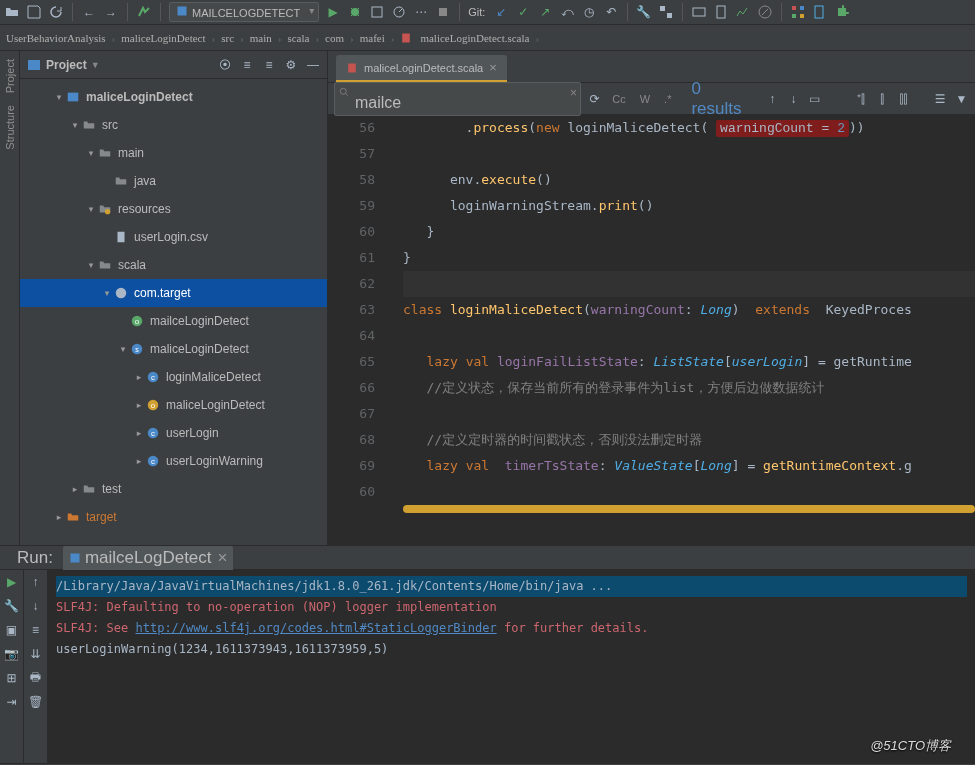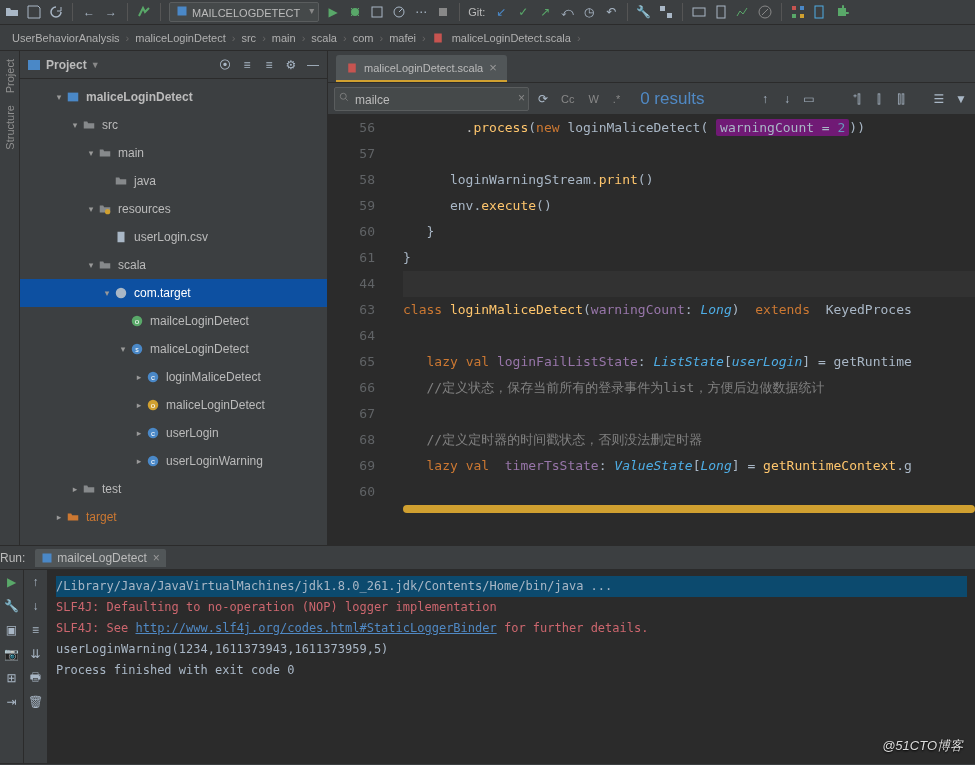--- a/index.html
+++ b/index.html
@@ -8,21 +8,21 @@
 
 
 .toolbar { height:25px; background:#3c3f41; border-bottom:1px solid #2b2b2b; padding:0 4px; gap:6px; }
 .tbtn { width:16px; height:16px; color:#a9b7c6; cursor:pointer; display:flex; align-items:center; justify-content:center; }
 .sep { width:1px; height:18px; background:#555; margin:0 2px; }
 .dropdown { background:#45494a; border:1px solid #5a5d5e; border-radius:2px; padding:2px 18px 2px 6px; font-size:11px; color:#bbb; position:relative; }
 .dropdown::after { content:"▾"; position:absolute; right:4px; top:2px; font-size:10px; color:#888; }
 .dd-icon { width:12px; height:12px; margin-right:4px; display:inline-block; }
 
 
-.breadcrumb { height:26px; background:#3c3f41; border-bottom:1px solid #2b2b2b; padding:0 12px; gap:4px; font-size:11px; color:#b0b0b0; }
+.breadcrumb { height:26px; background:#3c3f41; border-bottom:1px solid #2b2b2b; padding:0 6px; gap:4px; font-size:11px; color:#b0b0b0;font-family:Liberation Serif, serif; }
 .crumb { cursor:pointer; }
 .crumb-sep { color:#666; margin:0 2px; }
 
 
 .main { display:flex; height:494px; }
 .left-gut { width:20px; background:#3c3f41; border-right:1px solid #2b2b2b; display:flex; flex-direction:column; align-items:center; padding-top:4px; gap:4px; }
 .left-gut .vt { writing-mode:vertical-rl; transform:rotate(180deg); font-size:11px; padding:4px 0; color:#909090; cursor:pointer; }
 
 
 .project-panel { width:308px; background:#3c3f41; border-right:1px solid #2b2b2b; display:flex; flex-direction:column; }
@@ -37,59 +37,59 @@
 .tree-label { color:#bbbbbb; }
 .tree-item.orange .tree-label { color:#cc7832; }
 .tree-item.sel .tree-label { color:white; }
 
 
 .editor { flex:1; display:flex; flex-direction:column; background:#2b2b2b; }
 .tabs { height:32px; background:#3c3f41; border-bottom:1px solid #2b2b2b; display:flex; align-items:flex-end; padding-left:8px; }
 .tab { background:#515658; padding:5px 10px; border-radius:3px 3px 0 0; display:flex; align-items:center; gap:6px; font-size:11px; border-bottom:2px solid #d0a030; }
 .tab .cx { color:#999; cursor:pointer; font-size:13px; }
 .findbar { height:32px; background:#3c3f41; border-bottom:1px solid #2b2b2b; display:flex; align-items:center; padding:0 6px; gap:6px; }
-.find-in { flex:0 0 155px; background:#45494a; border:1px solid #5a5d5e; border-radius:2px; padding:5px 18px 3px 20px; font-size:12px; color:#bbb; }
+.find-in { flex:0 0 155px; background:#45494a; border:1px solid #5a5d5e; border-radius:2px; padding:11px 18px 3px 20px; font-size:16px; color:#bbb; }
 .find-wrap { position:relative; }
 .find-wrap .mag { position:absolute; left:4px; top:4px; width:12px; height:12px; color:#888; }
 .find-wrap .cx2 { position:absolute; right:4px; top:4px; color:#888; cursor:pointer; font-size:12px; }
 .tog { padding:2px 4px; font-size:11px; color:#888; cursor:pointer; }
 .res-lbl { color:#5089c4; margin-left:10px; font-size:17px; }
 .spacer { flex:1; }
 .code-area { flex:1; display:flex; overflow:hidden; background:#2b2b2b; font-family: Menlo, Consolas, monospace; font-size:13px; }
 .gutter { width:55px; text-align:right; padding:0 8px; color:#606366; }
 .gline { height:26px; line-height:26px; }
 .codecol { flex:1; overflow:hidden; }
 .cline { height:26px; line-height:26px; white-space:pre; }
 .fold { width:20px; color:#606366; }
 .kw { color:#cc7832; }
 .fn { color:#ffc66d; }
 .num { color:#6897bb; }
 .ident { color:#9876aa; }
 .typ { color:#a9b7c6; font-style:italic; color:#4eade5; }
 .cmt { color:#808080; }
 .plain { color:#a9b7c6; }
-.param { background:#701a75; padding:1px 4px; border-radius:2px; }
+.param { background:#7f1d1d; padding:1px 4px; border-radius:2px;font-family:Liberation Mono, monospace; }
 .caret-line { background:#323232; }
 .scrollx { height:8px; background:#d0a030; margin:0 0 0 0px; border-radius:4px; }
 
 
 .run-panel { height:218px; border-top:1px solid #2b2b2b; background:#2b2b2b; display:flex; }
-.run-hdr { height:24px; background:#3c3f41; border-bottom:1px solid #2b2b2b; padding:0 0; font-size:12px; width:100%; }
+.run-hdr { height:24px; background:#3c3f41; border-bottom:1px solid #2b2b2b; padding:0 17px; font-size:17px; width:100%; }
 .run-wrap { display:flex; flex-direction:column; width:100%; }
 .run-body { flex:1; display:flex; }
 .run-gut { width:24px; background:#3c3f41; border-right:1px solid #2b2b2b; display:flex; flex-direction:column; align-items:center; padding-top:4px; gap:8px; }
 .run-gut2 { width:24px; background:#3c3f41; border-right:1px solid #2b2b2b; display:flex; flex-direction:column; align-items:center; padding-top:4px; gap:8px; }
 .console { flex:1; padding:6px 8px; font-family:Menlo,Consolas,monospace; font-size:12px; line-height:21px; }
 .cred { color:#cc666e; }
 .cgrey { color:#a9b7c6; }
 .cgreybg { background:#0c4a6e; }
 .clink { color:#5089c4; text-decoration:underline; }
 
 .bottom-bar { height:28px; background:#3c3f41; border-top:1px solid #2b2b2b; display:flex; align-items:center; padding:0 8px; }
-.watermark { position:absolute; right:12px; bottom:10px; color:#ddd; font-size:13px; font-style:italic; text-shadow:0 1px 2px #000; }
+.watermark { position:absolute; right:24px; bottom:10px; color:#ddd; font-size:13px; font-style:italic; text-shadow:0 1px 2px #000; }
 
 .ic { width:16px; height:16px; }
 svg { display:block; }
 </style>
 </head>
 <body>
 
 <div class="toolbar row">
   <span class="tbtn">
       <svg class="ic" viewBox="0 0 16 16">
@@ -412,21 +412,21 @@
     </div>
 
     <div class="code-area">
       <div class="gutter" id="gutter">
           <div class="gline">56</div>
           <div class="gline">57</div>
           <div class="gline">58</div>
           <div class="gline">59</div>
           <div class="gline">60</div>
           <div class="gline">61</div>
-          <div class="gline">44</div>
+          <div class="gline">62</div>
           <div class="gline">63</div>
           <div class="gline">64</div>
           <div class="gline">65</div>
           <div class="gline">66</div>
           <div class="gline">67</div>
           <div class="gline">68</div>
           <div class="gline">69</div>
           <div class="gline">60</div>
         </div>
       <div class="fold" id="fold">
@@ -442,22 +442,22 @@
           <div class="gline"></div>
           <div class="gline"></div>
           <div class="gline"></div>
           <div class="gline"></div>
           <div class="gline"></div>
           <div class="gline"></div>
         </div>
       <div class="codecol" id="codecol">
           <div class="cline">        .<span class="fn">process</span><span class="plain">(</span><span class="kw">new</span> <span class="plain">loginMaliceDetect(</span> <span class="param plain">warningCount = <span class="num">2</span></span><span class="plain">))</span></div>
           <div class="cline">&nbsp;</div>
+          <div class="cline">      <span class="plain">env</span><span class="plain">.</span><span class="fn">execute</span><span class="plain">()</span></div>
           <div class="cline">      <span class="plain">loginWarningStream</span><span class="plain">.</span><span class="fn">print</span><span class="plain">()</span></div>
-          <div class="cline">      <span class="plain">env</span><span class="plain">.</span><span class="fn">execute</span><span class="plain">()</span></div>
           <div class="cline">   <span class="plain">}</span></div>
           <div class="cline"><span class="plain">}</span></div>
           <div class="cline caret-line">&nbsp;</div>
           <div class="cline"><span class="kw">class</span> <span class="fn">loginMaliceDetect</span><span class="plain">(</span><span class="ident">warningCount</span><span class="plain">:</span> <span class="typ">Long</span><span class="plain">)</span>  <span class="kw">extends</span>  <span class="plain">KeyedProces</span></div>
           <div class="cline">&nbsp;</div>
           <div class="cline">   <span class="kw">lazy</span> <span class="kw">val</span> <span class="ident">loginFailListState</span><span class="plain">:</span> <span class="typ">ListState</span><span class="plain">[</span><span class="typ">userLogin</span><span class="plain">]</span> <span class="plain">=</span> <span class="plain">getRuntime</span></div>
           <div class="cline">   <span class="cmt">//定义状态，保存当前所有的登录事件为list，方便后边做数据统计</span></div>
           <div class="cline">&nbsp;</div>
           <div class="cline">   <span class="cmt">//定义定时器的时间戳状态，否则没法删定时器</span></div>
           <div class="cline">   <span class="kw">lazy</span> <span class="kw">val</span>  <span class="ident">timerTsState</span><span class="plain">:</span> <span class="typ">ValueState</span><span class="plain">[</span><span class="typ">Long</span><span class="plain">]</span> <span class="plain">=</span> <span class="fn">getRuntimeContext</span><span class="plain">.</span><span class="plain">g</span></div>
@@ -496,21 +496,20 @@
         <span class="tbtn">⇊</span>
         <span class="tbtn">🖶</span>
         <span class="tbtn">🗑</span>
       </div>
       <div class="console" id="console">
           <div class="cgrey cgreybg">/Library/Java/JavaVirtualMachines/jdk1.8.0_261.jdk/Contents/Home/bin/java ...</div>
           <div class="cred">SLF4J: Defaulting to no-operation (NOP) logger implementation</div>
           <div class="cred">SLF4J: See <span class="clink">http://www.slf4j.org/codes.html#StaticLoggerBinder</span> for further details.</div>
           <div class="cgrey">userLoginWarning(1234,1611373943,1611373959,5)</div>
           <div class=""></div>
-          <div class="cgrey">Process finished with exit code 0</div>
         </div>
     </div>
   </div>
 </div>
 
 <div class="bottom-bar">
   
 </div>
 
 <div class="watermark">@51CTO博客</div>

